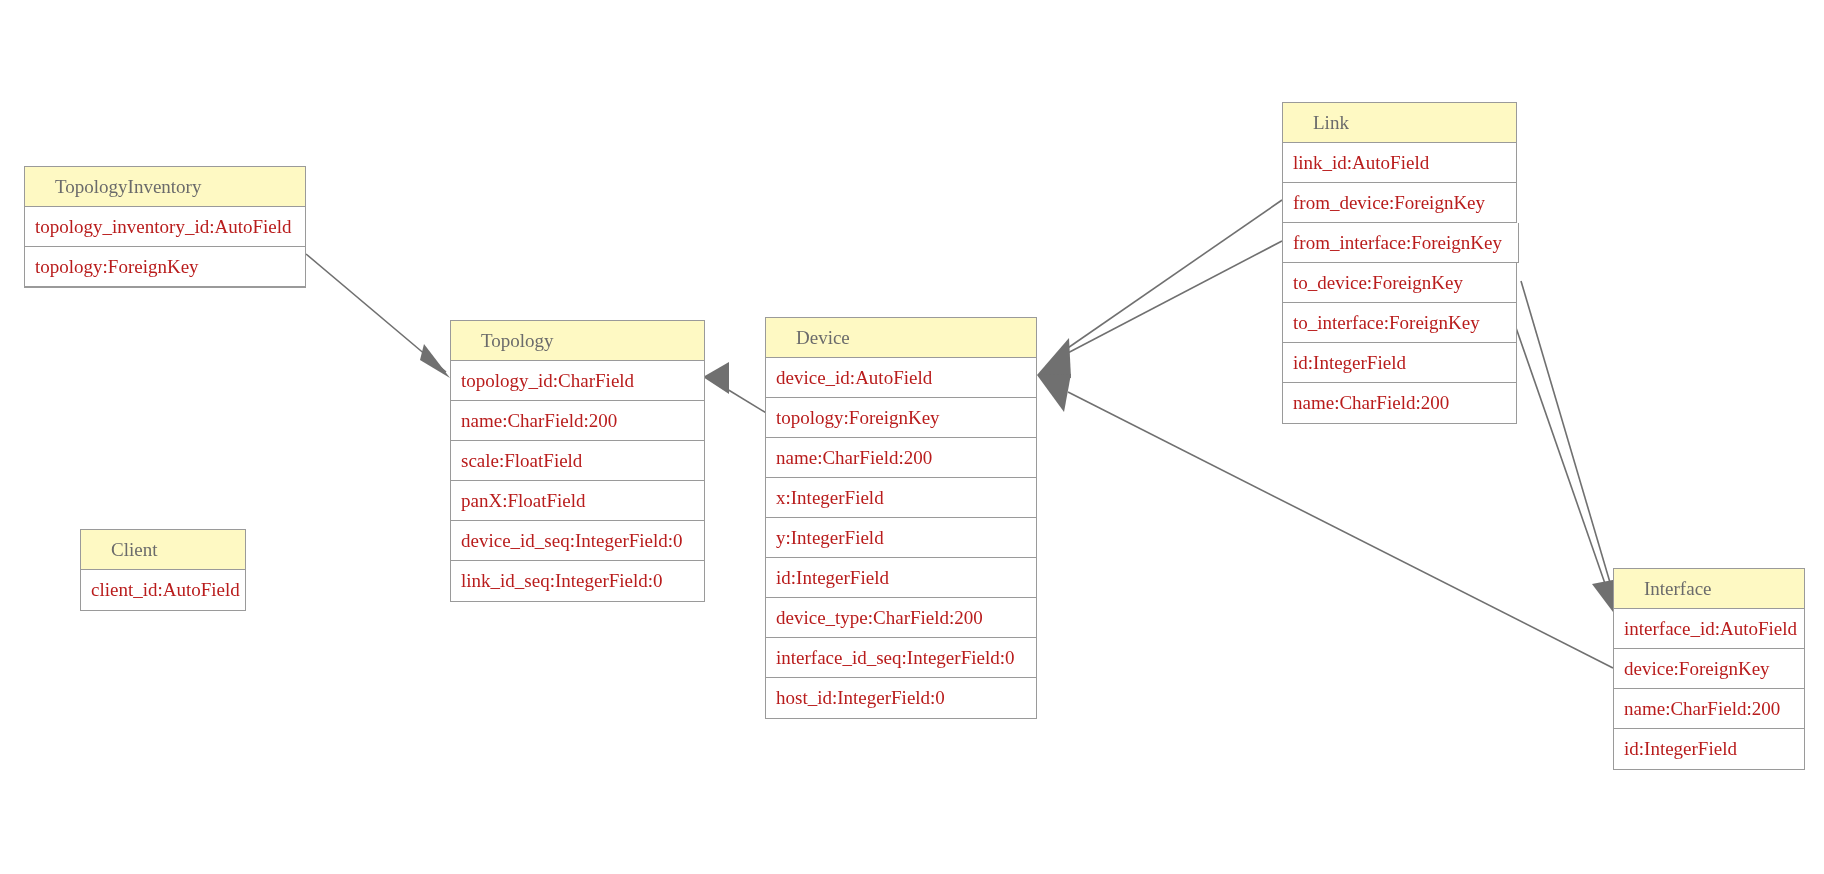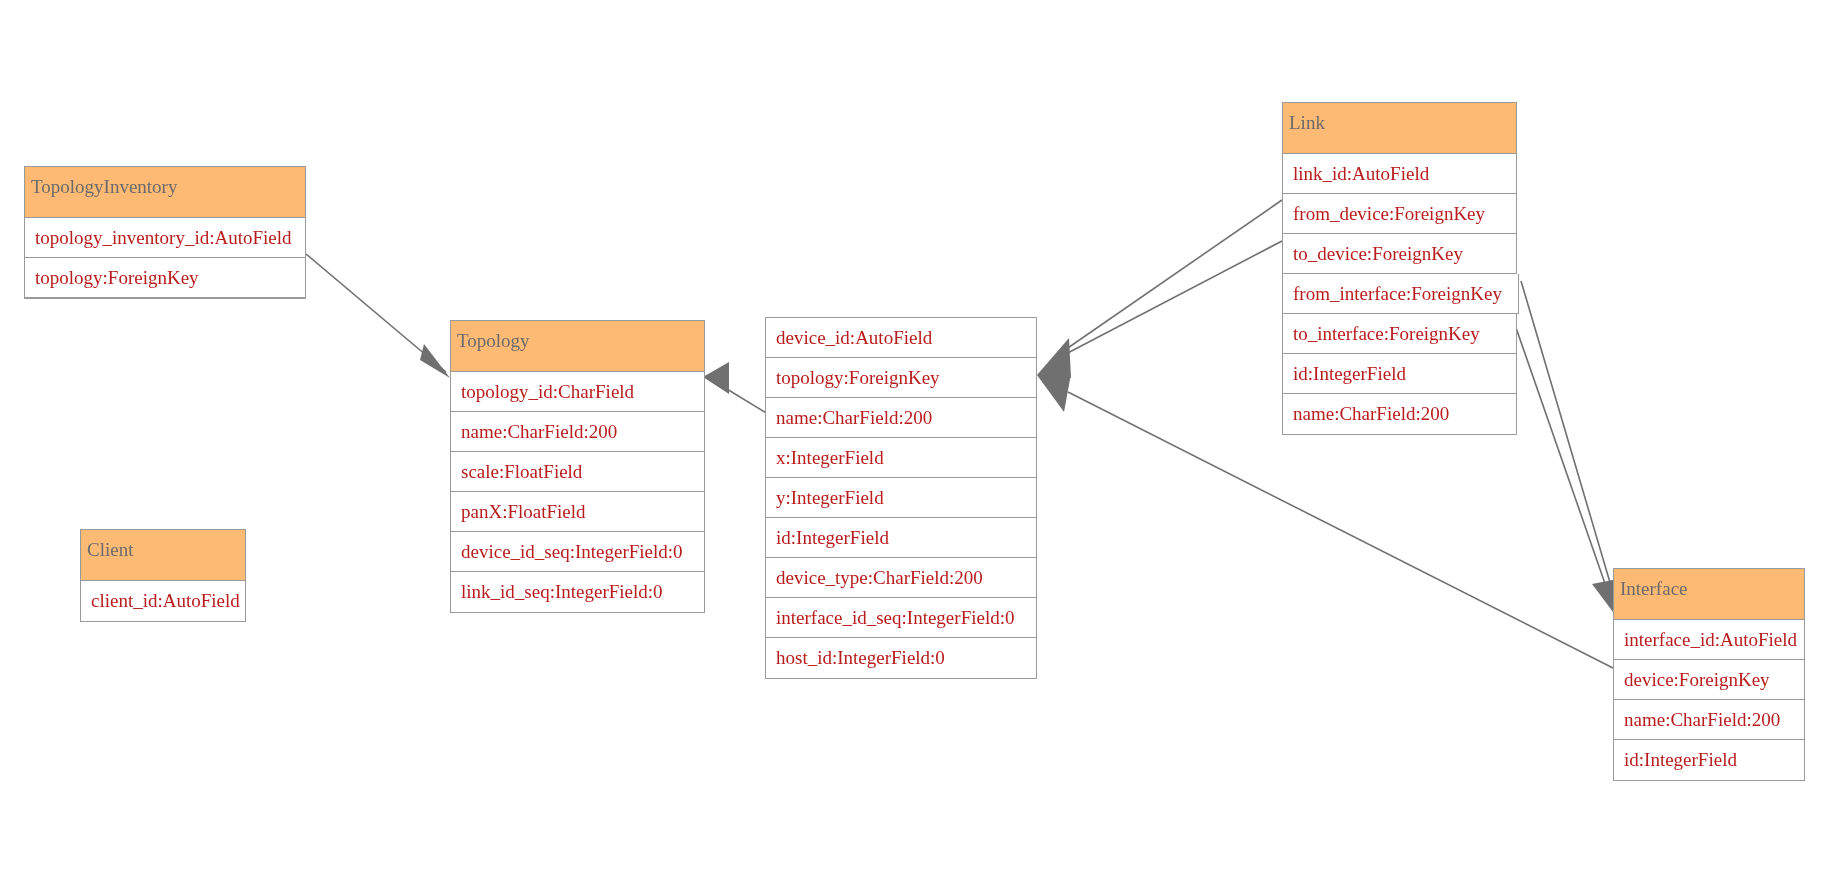--- a/index.html
+++ b/index.html
@@ -26,25 +26,25 @@
     pointer-events: none;
   }
   .entity {
     position: absolute;
     box-sizing: border-box;
     border: 1px solid #9a9a9a;
     background: #ffffff;
   }
   .entity-header {
     box-sizing: border-box;
-    background: #fdba74;
+    background: #fef9c3;
     border-bottom: 1px solid #9a9a9a;
-    height: 51px;
+    height: 40px;
     line-height: 40px;
-    padding-left: 6px;
+    padding-left: 30px;
     color: #6b6b6b;
     font-size: 19px;
     white-space: nowrap;
     overflow: hidden;
   }
   .entity-field {
     box-sizing: border-box;
     height: 40px;
     line-height: 39px;
     padding-left: 10px;
@@ -120,37 +120,38 @@
     <div class="entity-header">Topology</div>
     <div class="entity-field">topology_id:CharField</div>
     <div class="entity-field">name:CharField:200</div>
     <div class="entity-field">scale:FloatField</div>
     <div class="entity-field">panX:FloatField</div>
     <div class="entity-field">device_id_seq:IntegerField:0</div>
     <div class="entity-field last">link_id_seq:IntegerField:0</div>
   </div>
 
   <div class="entity" style="left:765px; top:317px; width:272px;">
+    <div class="entity-header">Device</div>
     <div class="entity-field">device_id:AutoField</div>
     <div class="entity-field">topology:ForeignKey</div>
     <div class="entity-field">name:CharField:200</div>
     <div class="entity-field">x:IntegerField</div>
     <div class="entity-field">y:IntegerField</div>
     <div class="entity-field">id:IntegerField</div>
     <div class="entity-field">device_type:CharField:200</div>
     <div class="entity-field">interface_id_seq:IntegerField:0</div>
     <div class="entity-field last">host_id:IntegerField:0</div>
   </div>
 
   <div class="entity" style="left:1282px; top:102px; width:235px;">
     <div class="entity-header">Link</div>
     <div class="entity-field">link_id:AutoField</div>
     <div class="entity-field">from_device:ForeignKey</div>
+    <div class="entity-field wide">from_interface:ForeignKey</div>
     <div class="entity-field">to_device:ForeignKey</div>
-    <div class="entity-field wide">from_interface:ForeignKey</div>
     <div class="entity-field">to_interface:ForeignKey</div>
     <div class="entity-field">id:IntegerField</div>
     <div class="entity-field last">name:CharField:200</div>
   </div>
 
   <div class="entity" style="left:1613px; top:568px; width:192px;">
     <div class="entity-header">Interface</div>
     <div class="entity-field">interface_id:AutoField</div>
     <div class="entity-field">device:ForeignKey</div>
     <div class="entity-field">name:CharField:200</div>

